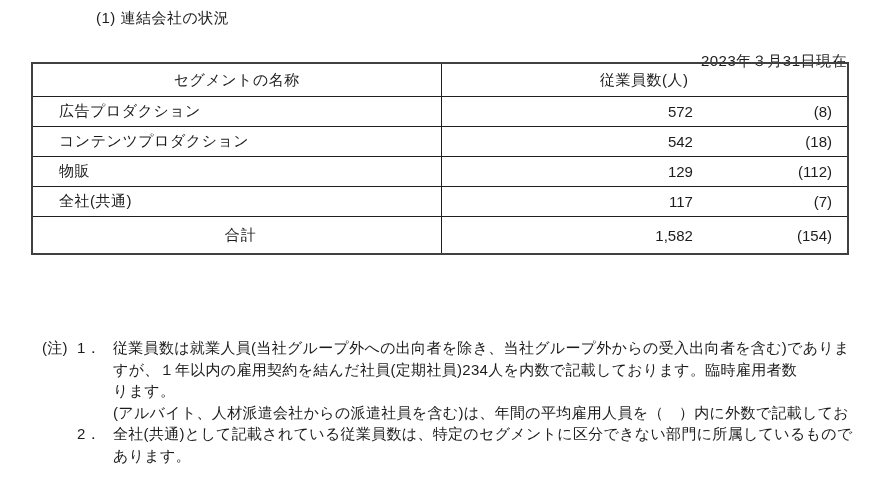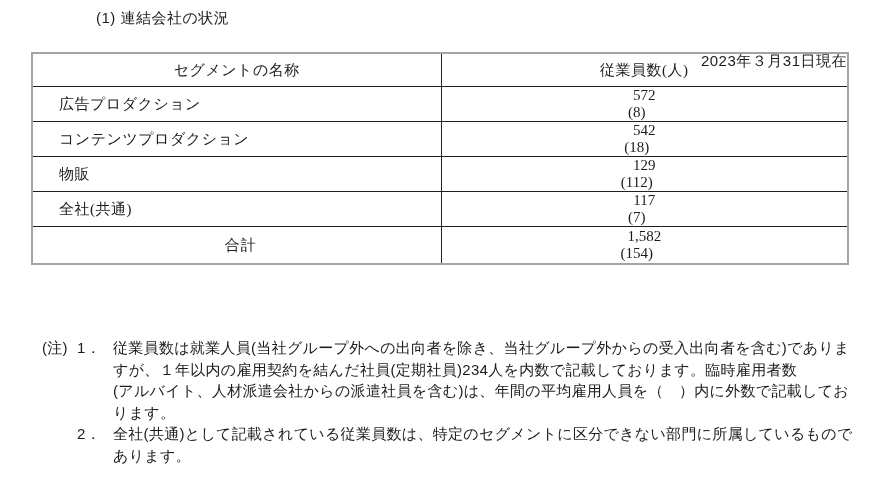--- a/index.html
+++ b/index.html
@@ -29,26 +29,25 @@
     position: absolute;
     top: 52px;
     right: 23px;
     font-size: 15px;
     letter-spacing: 0.5px;
     white-space: nowrap;
   }
   table.emp-table {
     position: absolute;
     left: 31px;
-    top: 52px;
+    top: 62px;
     width: 816px;
     border-collapse: collapse;
     table-layout: fixed;
-    border: 2px solid #a3a3a3;
-    font-family: Liberation Serif, serif;
+    border: 2px solid #404040;
   }
   col.c1 { width: 409px; }
   col.c2 { width: 407px; }
   .emp-table th, .emp-table td {
     border: 1px solid #1f1f1f;
     font-weight: normal;
     font-size: 15px;
     vertical-align: middle;
     padding: 0;
   }
@@ -66,21 +65,20 @@
   tr.total-row td { height: 36px; }
   tr.total-row td.seg {
     text-align: center;
     padding-left: 8px;
     letter-spacing: 1px;
   }
   .emp {
     display: flex;
     align-items: center;
     width: 100%;
-    flex-direction: column;
   }
   .emp .num {
     flex: 0 0 62%;
     text-align: right;
   }
   .emp .paren {
     flex: 1;
     text-align: right;
     padding-right: 15px;
   }
@@ -167,22 +165,22 @@
     </tbody>
   </table>
 
   <div class="notes">
     <div class="note-row">
       <span class="note-label">(注)</span>
       <span class="note-num">1．</span>
       <div class="note-body">
         <div>従業員数は就業人員(当社グループ外への出向者を除き、当社グループ外からの受入出向者を含む)でありま</div>
         <div>すが、１年以内の雇用契約を結んだ社員(定期社員)234人を内数で記載しております。臨時雇用者数</div>
+        <div>ります。</div>
         <div>(アルバイト、人材派遣会社からの派遣社員を含む)は、年間の平均雇用人員を（　）内に外数で記載してお</div>
-        <div>ります。</div>
       </div>
     </div>
     <div class="note-row">
       <span class="note-label"></span>
       <span class="note-num">2．</span>
       <div class="note-body">
         <div>全社(共通)として記載されている従業員数は、特定のセグメントに区分できない部門に所属しているもので</div>
         <div>あります。</div>
       </div>
     </div>

